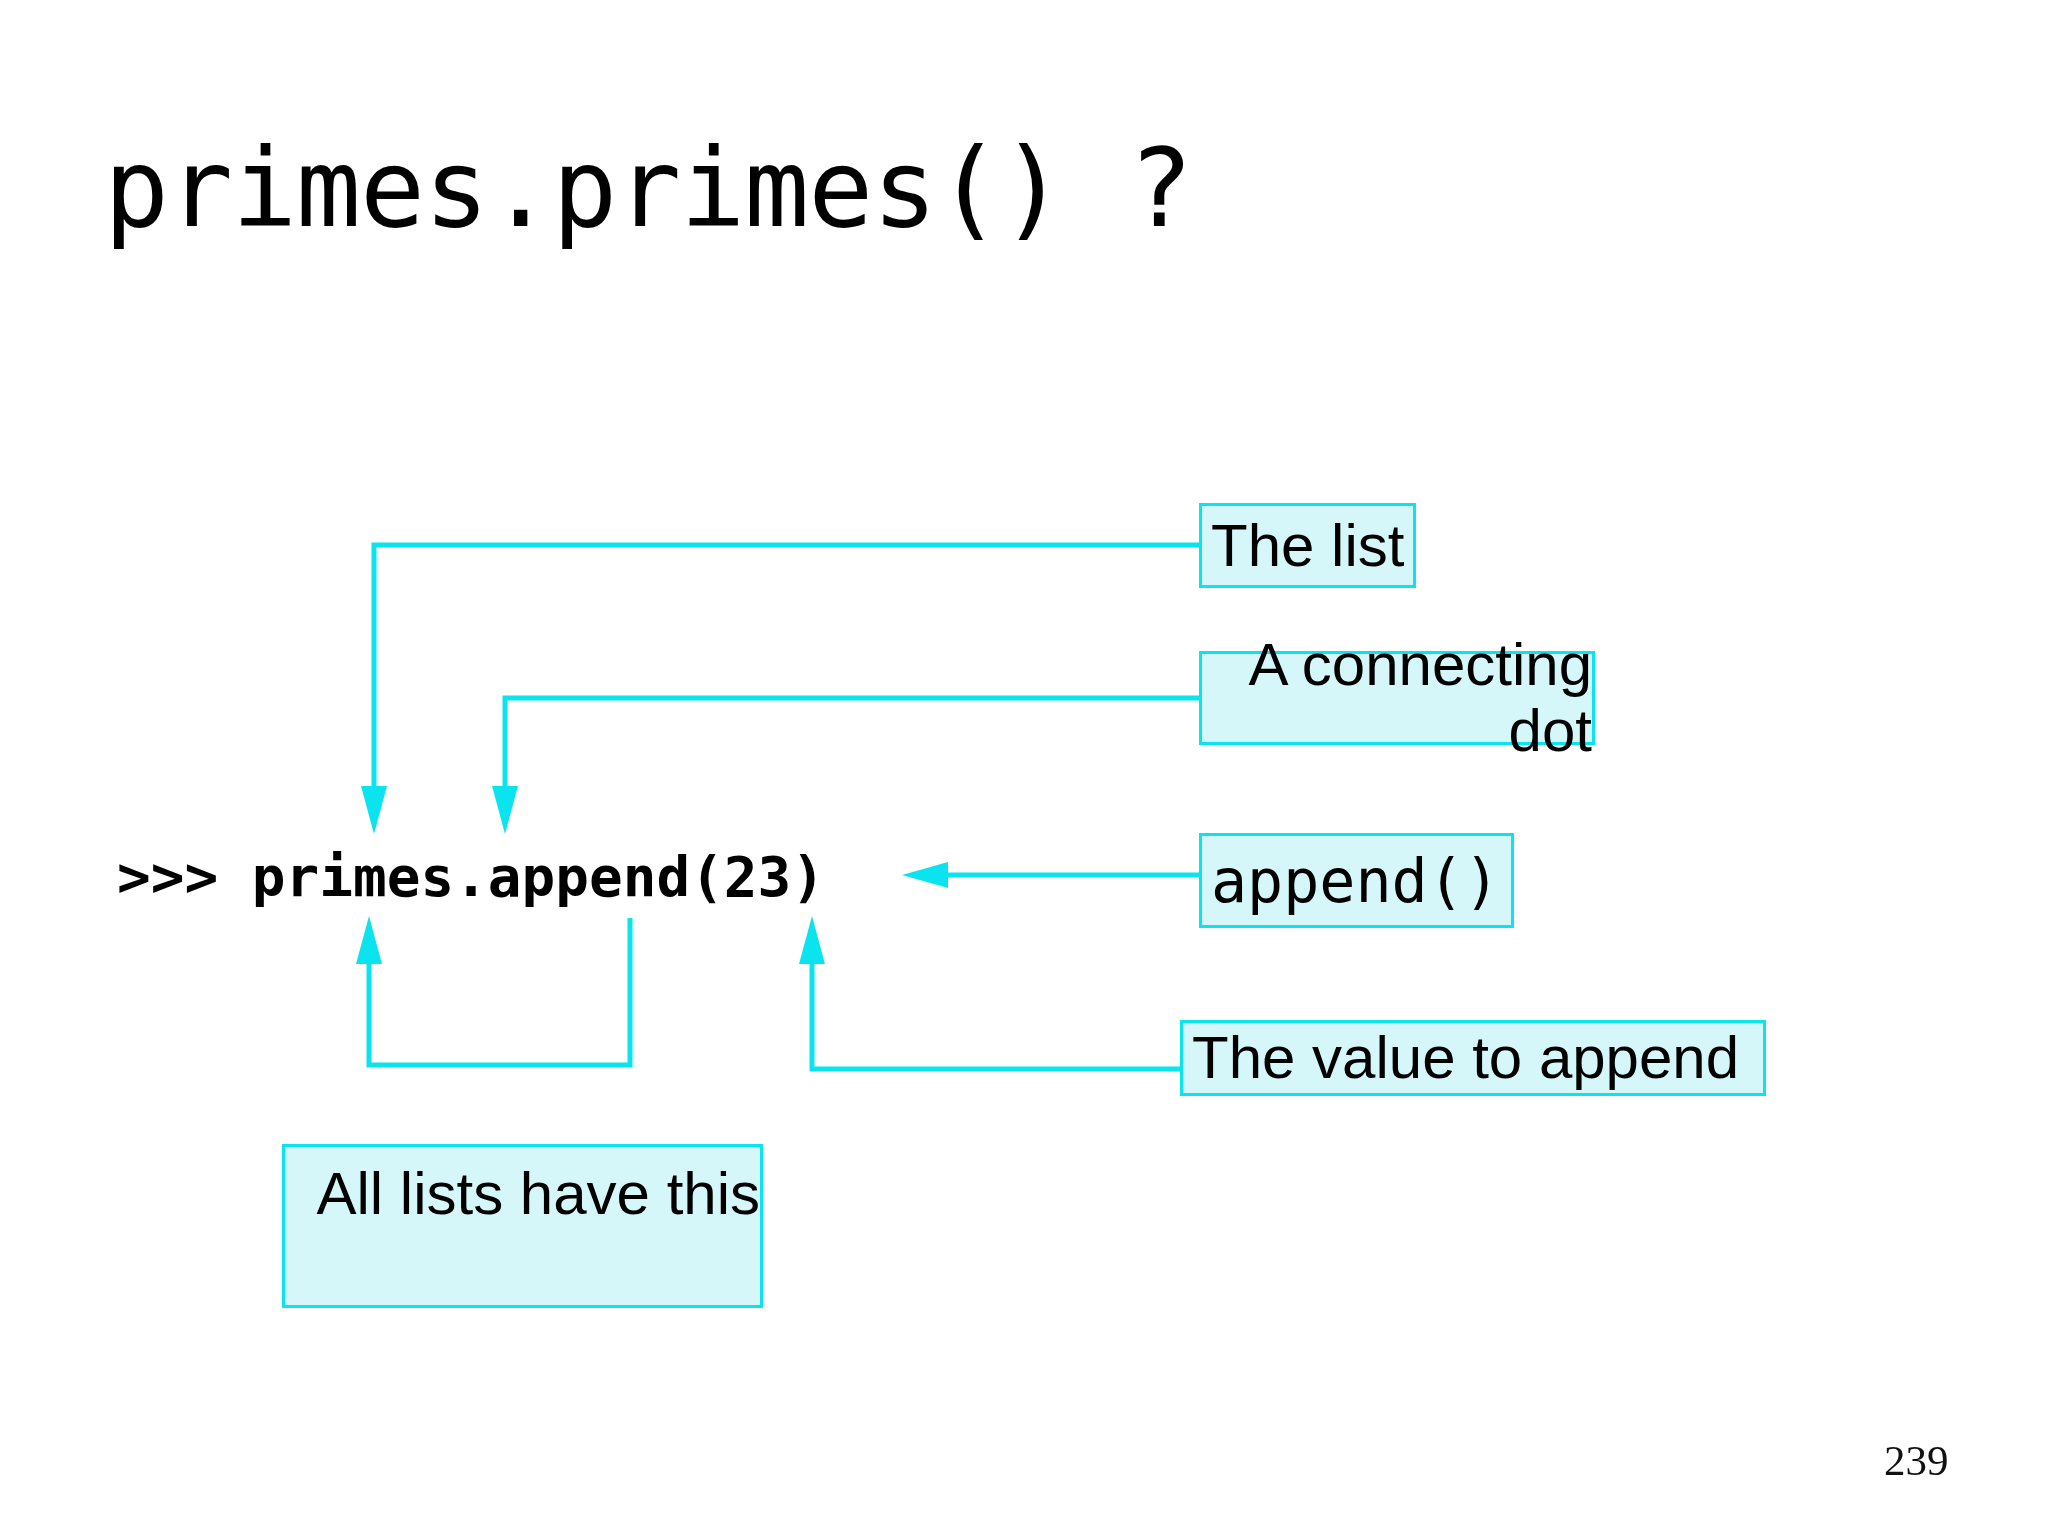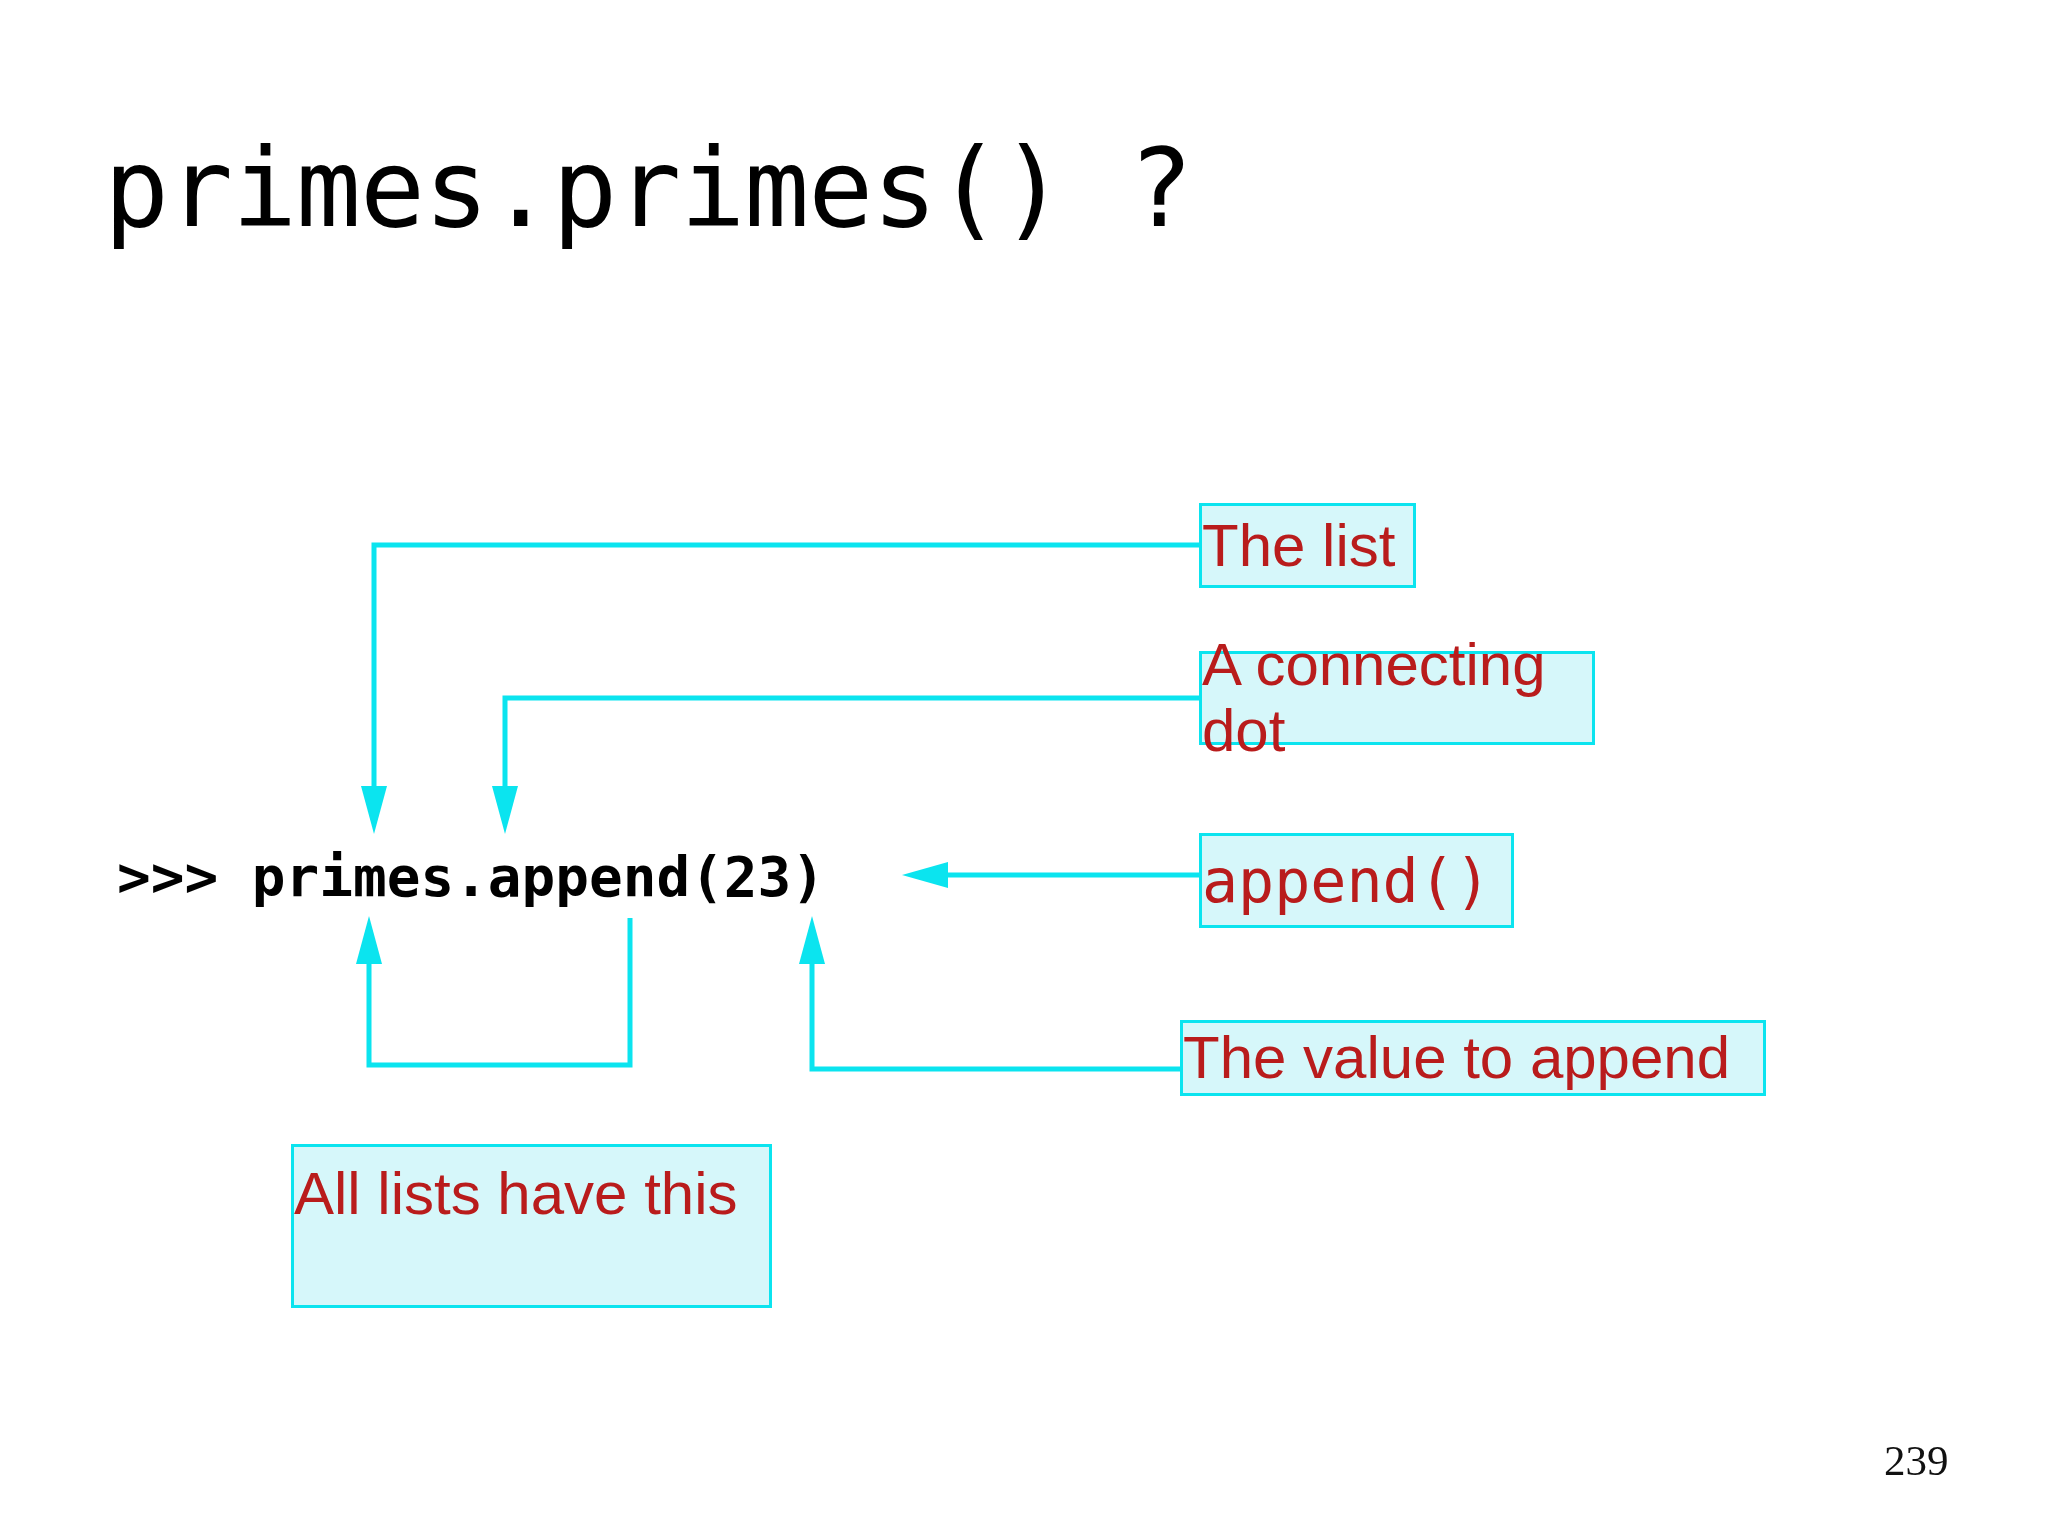--- a/index.html
+++ b/index.html
@@ -32,41 +32,43 @@
   }
   svg.connectors{
     position:absolute;left:0;top:0;
     width:2048px;height:1535px;
   }
   .callout{
     position:absolute;
     box-sizing:border-box;
     border:3px solid #0BE4EF;
     background:#D6F7FA;
-    color:#b91c1c;
+    color:#000000;
     display:flex;
     align-items:center;
+    padding-left:9px;
     font-size:60px;
     line-height:1.1;
+    text-align:right;
   }
   .callout.mono{
     font-family:"DejaVu Sans Mono", monospace;
     font-size:60px;
   }
   .callout.two-line{
     display:block;
     padding-top:10px;
     line-height:74px;
   }
   .callout.two-line span{display:block;}
   #box-the-list      {left:1199px;top:503px;width:217px;height:85px;}
   #box-connecting-dot{left:1199px;top:651px;width:396px;height:94px;}
   #box-append-fn     {left:1199px;top:833px;width:315px;height:95px;}
   #box-value         {left:1180px;top:1020px;width:586px;height:76px;}
-  #box-all-lists     {left:291px;top:1144px;width:481px;height:164px;}
+  #box-all-lists     {left:282px;top:1144px;width:481px;height:164px;}
   .page-number{
     position:absolute;
     left:1884px;top:1396px;
     font-family:"Liberation Serif", serif;
     font-size:43px;
     color:#111;
     margin-top:40px;
   }
 </style>
 </head>

